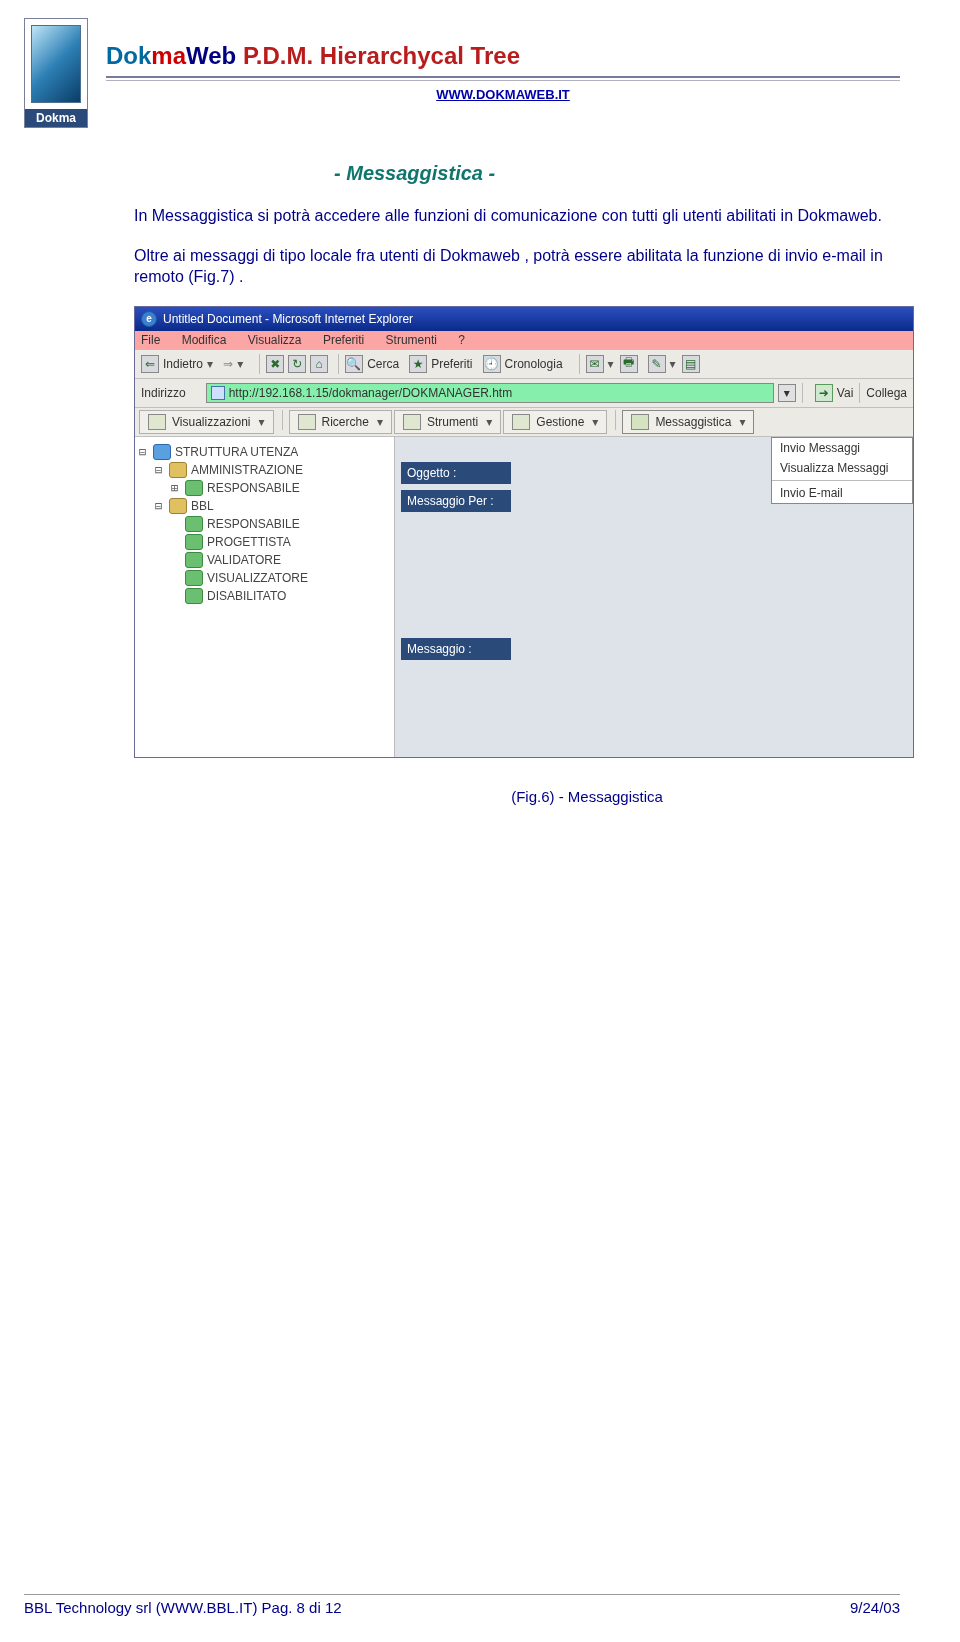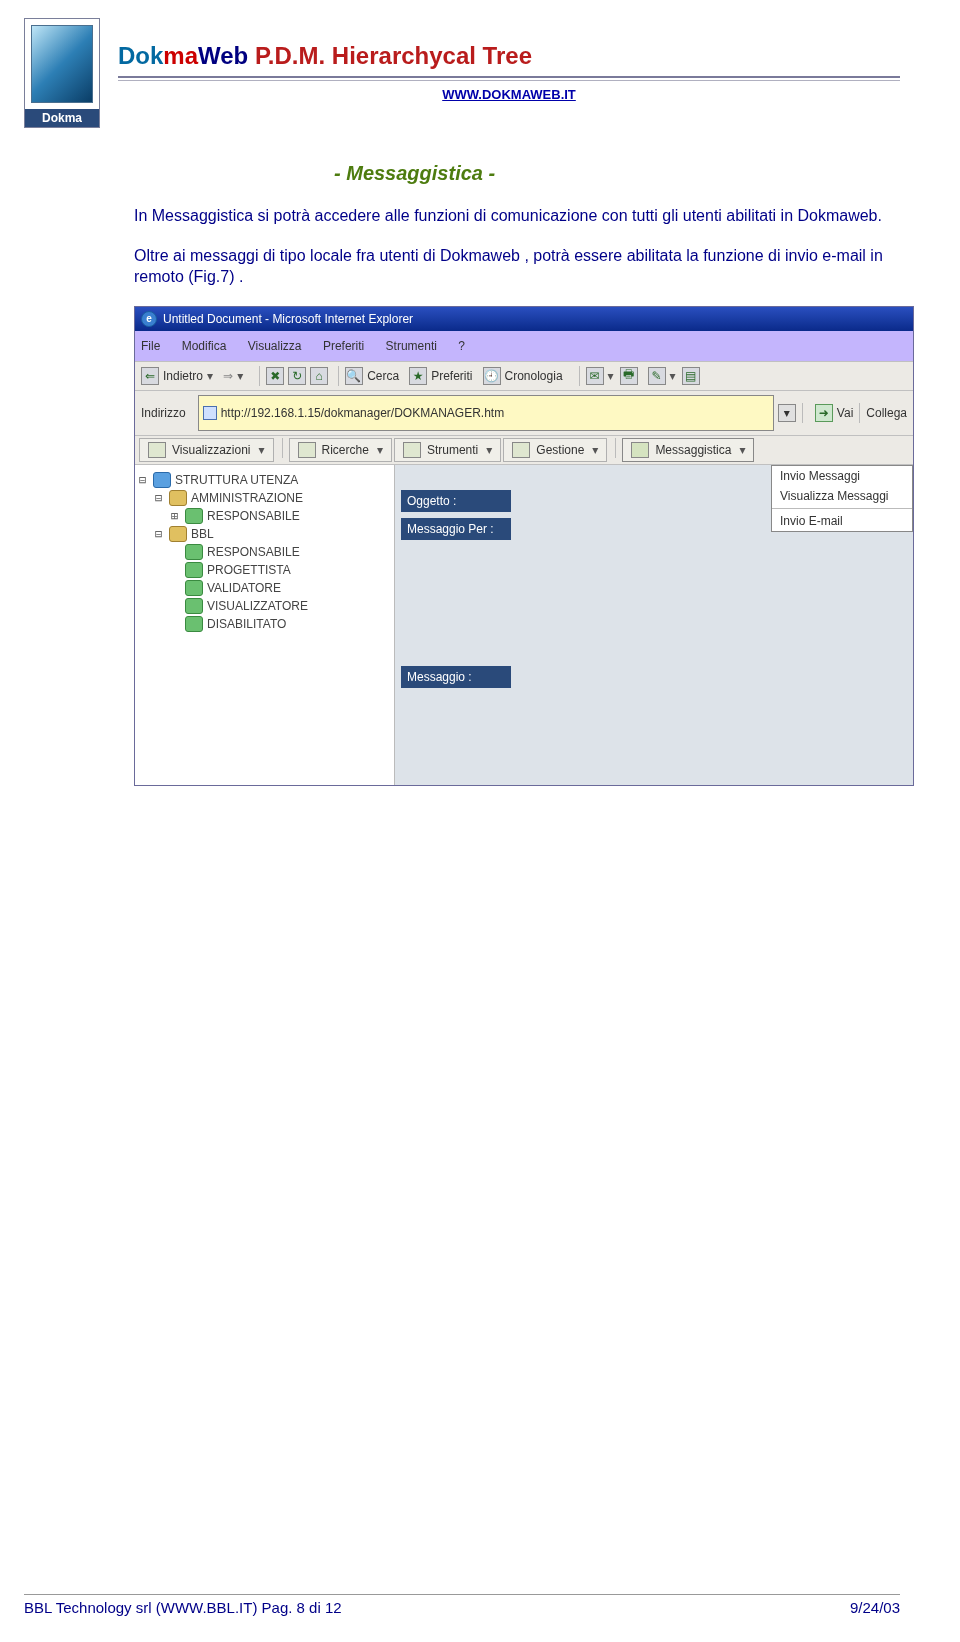--- a/index.html
+++ b/index.html
@@ -7,21 +7,21 @@
     width: 960px;
     height: 1642px;
     background: #ffffff;
     font-family: Verdana, Geneva, sans-serif;
     color: #000;
     position: relative;
   }
   .page { padding: 18px 60px 0 24px; }
   .header-row { display: flex; align-items: flex-start; }
   .logo-box {
-    width: 76px; height: 110px;
+    width: 64px; height: 110px;
     border: 1px solid #7a7f9a;
     background: #fff;
     display: flex; flex-direction: column;
     margin-right: 18px;
     position: relative;
   }
   .logo-img {
     flex: 1;
     background: linear-gradient(135deg,#bfe6f7 0%, #2d7fb5 50%, #0a3d66 100%);
     margin: 6px;
@@ -55,21 +55,21 @@
     color: #0000aa;
     font-size: 13px;
     font-weight: bold;
     text-decoration: underline;
     margin-top: 6px;
   }
   .content { margin-left: 110px; margin-top: 34px; }
   .section-title {
     font-size: 20px;
     font-weight: bold;
-    color: #4d7c0f;
+    color: #0f766e;
     font-style: italic;
     margin-bottom: 20px;
     margin-left: 200px;
   }
   .body-text {
     font-size: 16px;
     color: #000088;
     line-height: 1.35;
     margin-bottom: 18px;
   }
@@ -97,22 +97,22 @@
     border-radius: 50%;
     margin-right: 6px;
     display: inline-flex;
     align-items: center;
     justify-content: center;
     color: #fff;
     font-size: 10px;
     font-weight: bold;
   }
   .menubar {
-    background: #c4b5fd;
-    padding: 8px 6px;
+    background: #fca5a5;
+    padding: 2px 6px;
     border-bottom: 1px solid #c0c0c0;
   }
   .menubar span { margin-right: 18px; }
   .toolbar {
     background: #eceae5;
     padding: 4px 6px;
     border-bottom: 1px solid #c0c0c0;
     display: flex;
     align-items: center;
   }
@@ -130,24 +130,24 @@
   }
   .addrbar {
     background: #eceae5;
     padding: 4px 6px;
     border-bottom: 1px solid #c0c0c0;
     display: flex;
     align-items: center;
   }
   .addr-field {
     flex: 1;
-    background: #fef9c3;
+    background: #86efac;
     border: 1px solid #888;
-    padding: 10px 4px;
-    margin-left: 12px;
+    padding: 2px 4px;
+    margin-left: 20px;
     display: flex;
     align-items: center;
   }
   .addr-field .doc-icon { width:14px; height:14px; border:1px solid #4a6faf; background:#cfe0ff; margin-right:4px; }
   .addr-dd { width:18px; height:18px; border:1px solid #888; background:#e0e0e0; margin-left:4px; display:flex; align-items:center; justify-content:center; }
   .gobtn { margin-left: 6px; display:flex; align-items:center; }
   .sep { border-left:1px solid #bbb; height:20px; margin:0 6px; }
   .apptoolbar {
     background: #eceae5;
     padding: 2px 4px;
@@ -404,20 +404,21 @@
           <div class="dropdown-menu">
             <div class="mi">Invio Messaggi</div>
             <div class="mi">Visualizza Messaggi</div>
             <div class="msep"></div>
             <div class="mi">Invio E-mail</div>
           </div>
         </div>
       </div>
     </div>
 
+    <div class="caption">(Fig.6) - Messaggistica</div>
   </div>
 </div>
 
 <div class="footer">
   <div>
     <span>BBL Technology srl (</span><span class="ul">WWW.BBL.IT</span><span>)  Pag. 8 di 12</span>
   </div>
   <div>9/24/03</div>
 </div>
 

